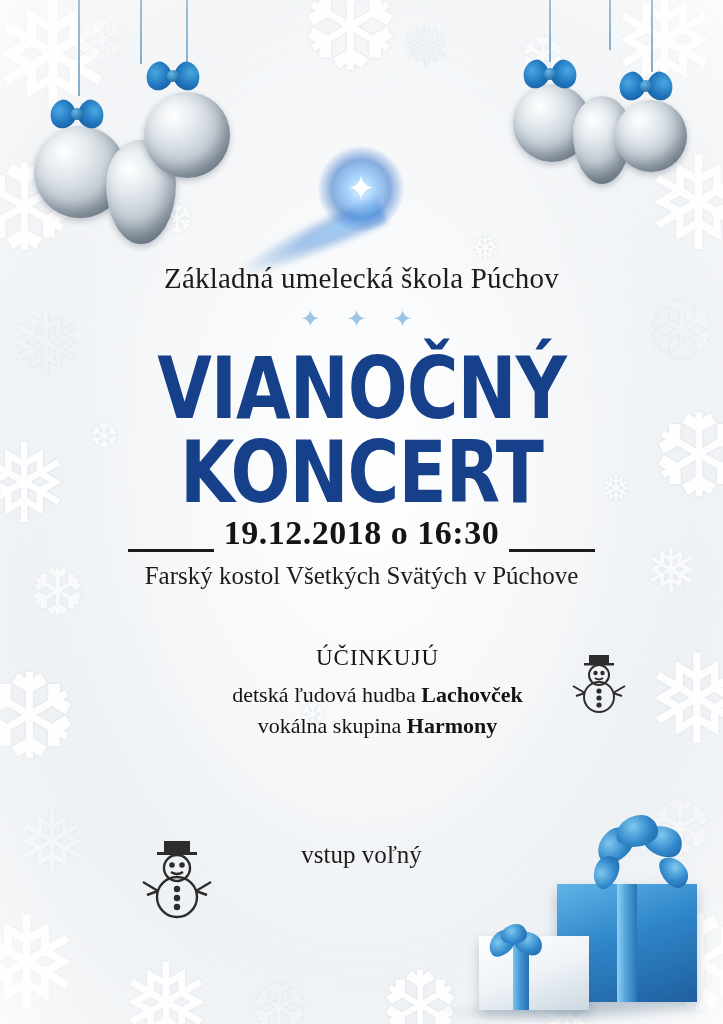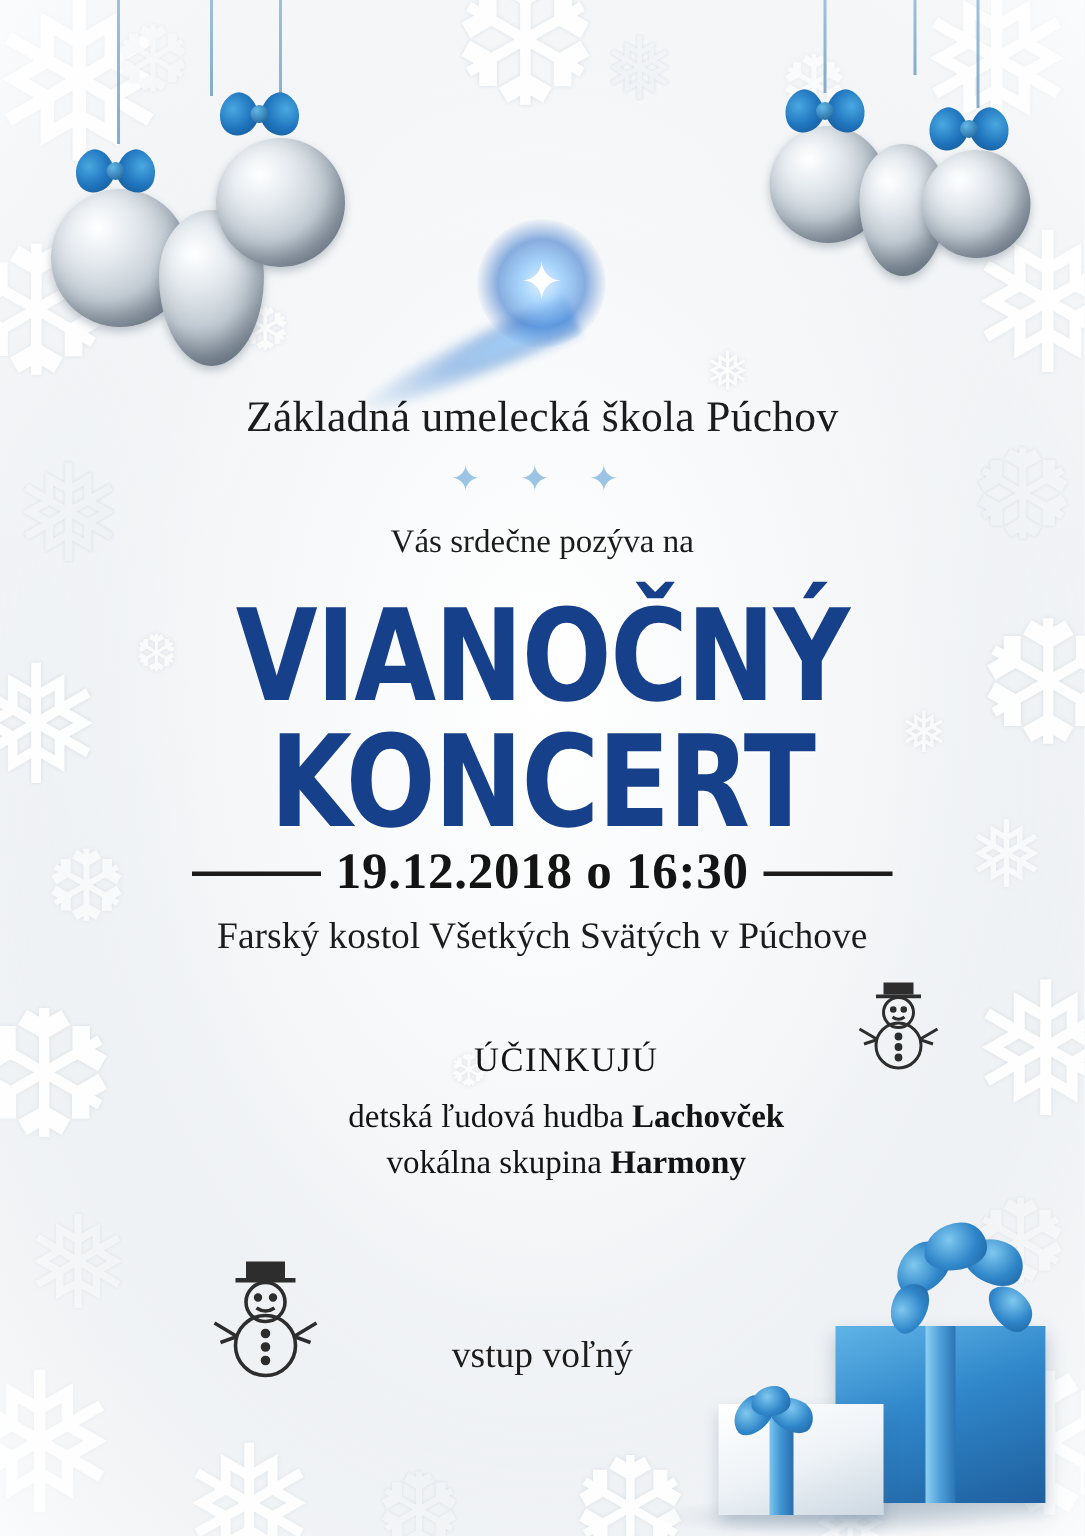--- a/index.html
+++ b/index.html
@@ -166,21 +166,21 @@
     line-height: 0.98;
     letter-spacing: -1px;
     color: #17408a;
     transform: scaleY(1.18) scaleX(0.98);
     transform-origin: center top;
     margin: 6px 0 26px 0;
     text-shadow: 0 1px 0 rgba(255,255,255,0.6);
   }
   .date-row {
     display: flex;
-    align-items: center;
+    align-items: flex-end;
     justify-content: center;
     gap: 10px;
     margin-top: 8px;
   }
   .date-row .rule {
     width: 86px;
     height: 3px;
     background: #1b1b1b;
   }
   .date-text {
@@ -351,21 +351,20 @@
 
   <div class="shooting-star">
     <div class="star-tail"></div>
     <div class="star-glow"></div>
     <div class="star-core">✦</div>
   </div>
 
   <div class="content">
     <div class="line-school">Základná umelecká škola Púchov</div>
     <div class="stars-row">✦ ✦ ✦</div>
-    <div class="line-invite">Vás srdečne pozýva na</div>
 
     <div class="title">VIANOČNÝ KONCERT</div>
 
     <div class="date-row">
       <span class="rule"></span>
       <span class="date-text">19.12.2018 o 16:30</span>
       <span class="rule"></span>
     </div>
 
     <div class="venue">Farský kostol Všetkých Svätých v Púchove</div>

